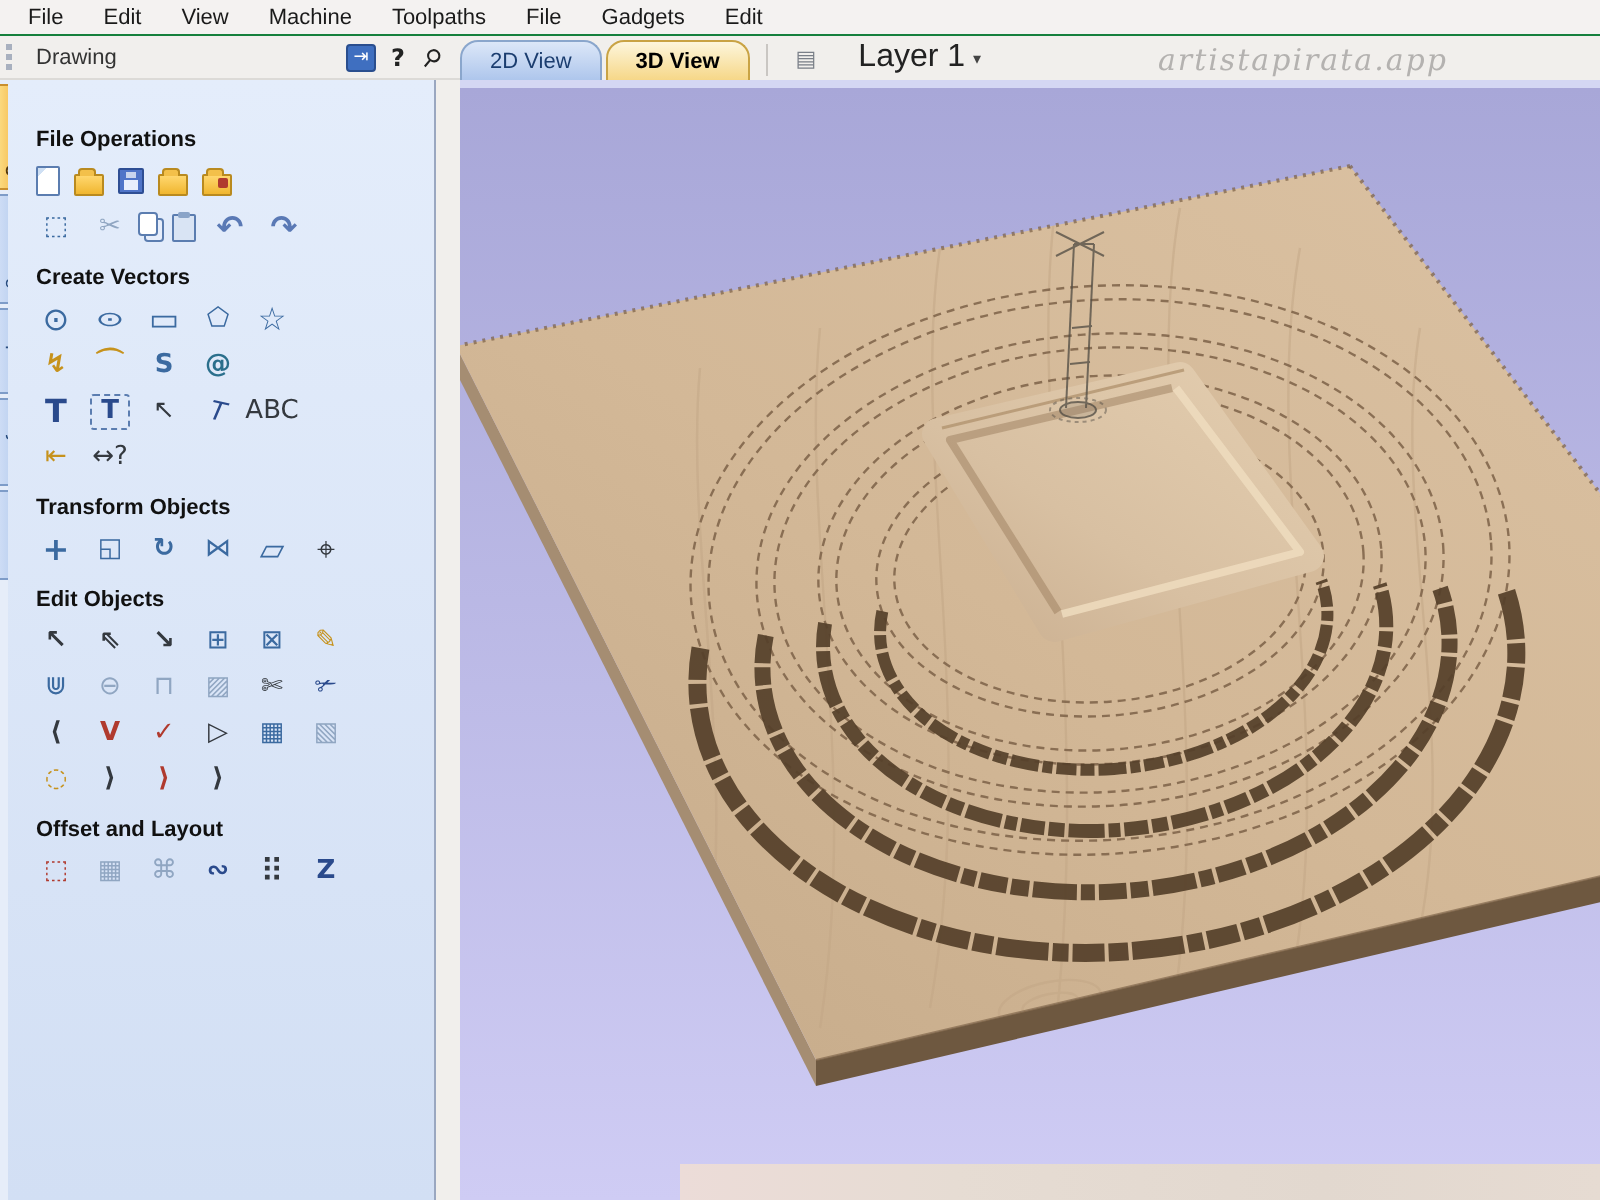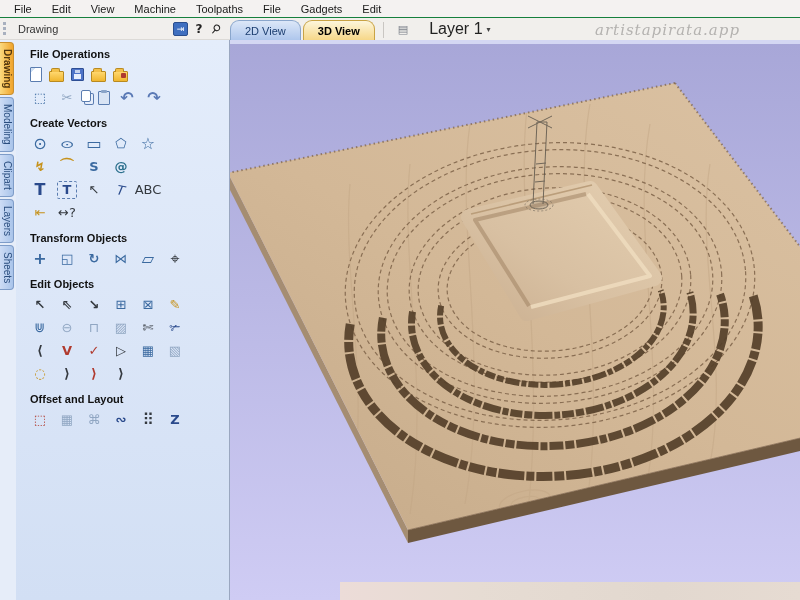--- a/index.html
+++ b/index.html
@@ -21,32 +21,32 @@
 
   
   #tabbar{left:230px;top:18px;width:562px;height:22px;background:#f1efec;box-sizing:border-box;display:flex;align-items:flex-end;}
   .vtab{height:19px;padding:0 14px;display:flex;align-items:center;font-size:11px;border-radius:9px 9px 0 0;margin-right:2px;border:1px solid #8aa6cc;border-bottom:none;background:linear-gradient(#dce7f8,#aec6ec);color:#1b3d6f;cursor:default;}
   .vtab.active{background:linear-gradient(#fdf6dc,#f6d788);border-color:#c9a344;color:#000;font-weight:bold;}
   .tab-sep{width:1px;height:16px;background:#c9c6c2;margin:0 8px 2px 6px;}
   #layer-box{display:flex;align-items:center;gap:4px;height:18px;margin-bottom:2px;padding:0 6px;cursor:default;}
   #layer-icon{font-size:11px;color:#7a7f88;font-family:"DejaVu Sans",sans-serif;}
   #layer-label{font-size:16px;color:#222;margin-left:17px;}
   #layer-caret{font-size:8px;color:#444;}
-  #watermark{position:absolute;right:52px;top:3px;font-family:"DejaVu Serif",serif;font-style:italic;font-size:15px;color:#b4b2b0;letter-spacing:1px;}
+  #watermark{position:absolute;right:68px;top:3px;font-family:"DejaVu Serif",serif;font-style:italic;font-size:15px;color:#b4b2b0;letter-spacing:1px;}
 
   
   #viewtop{left:230px;top:40px;width:570px;height:4px;background:#d4d7f3;}
 
   
   #side-tabs{left:0;top:40px;width:16px;height:560px;background:#e6edf9;}
   .side-tab{writing-mode:vertical-rl;font-size:10px;color:#2a4d7e;background:linear-gradient(90deg,#cddcf5,#a9c4ea);border:1px solid #7e9cc8;border-left:none;border-radius:0 4px 4px 0;transform:none;padding:6px 0;margin:2px 0 2px 0;width:14px;box-sizing:border-box;text-align:center;cursor:default;}
   .side-tab.active{background:linear-gradient(90deg,#fbd97e,#f0a42c);border-color:#c98f2e;color:#53380e;font-weight:bold;}
 
   
-  #panel-body{left:16px;top:40px;width:214px;height:560px;background:linear-gradient(#e4edfb,#d2dff4);border-right:1px solid #9aa7c0;box-sizing:border-box;padding:8px 0 0 14px;overflow:hidden;}
+  #panel-body{left:4px;top:40px;width:214px;height:560px;background:linear-gradient(#e4edfb,#d2dff4);border-right:1px solid #9aa7c0;box-sizing:border-box;padding:24px 0 0 14px;overflow:hidden;}
   .sec-title{font-size:11px;font-weight:bold;color:#111;margin:10px 0 5px 0;}
   .sec-title.first{margin-top:0;}
   .icon-row{display:flex;gap:7px;margin-bottom:4px;align-items:center;height:19px;}
   .ticon{width:20px;height:18px;display:inline-flex;align-items:center;justify-content:center;font-size:13px;font-family:"DejaVu Sans",sans-serif;color:#3b6aa0;cursor:pointer;border:1px solid transparent;border-radius:2px;box-sizing:border-box;}
   .c-blue{color:#3b6aa0;} .c-navy{color:#2a4a8c;} .c-dim{color:#90a6c2;}
   .c-slate{color:#5a79b5;} .c-dark{color:#34393f;} .c-red{color:#b03a2e;}
   .c-gold{color:#c6921c;} .c-teal{color:#2a6f8c;}
   .bold{font-weight:bold;} .big{font-size:16px;} .tiny{font-size:13px;letter-spacing:0;}
   .squash{transform:scaleX(1.35) scaleY(0.8);}
   .tilt{transform:rotate(12deg);font-style:italic;}

